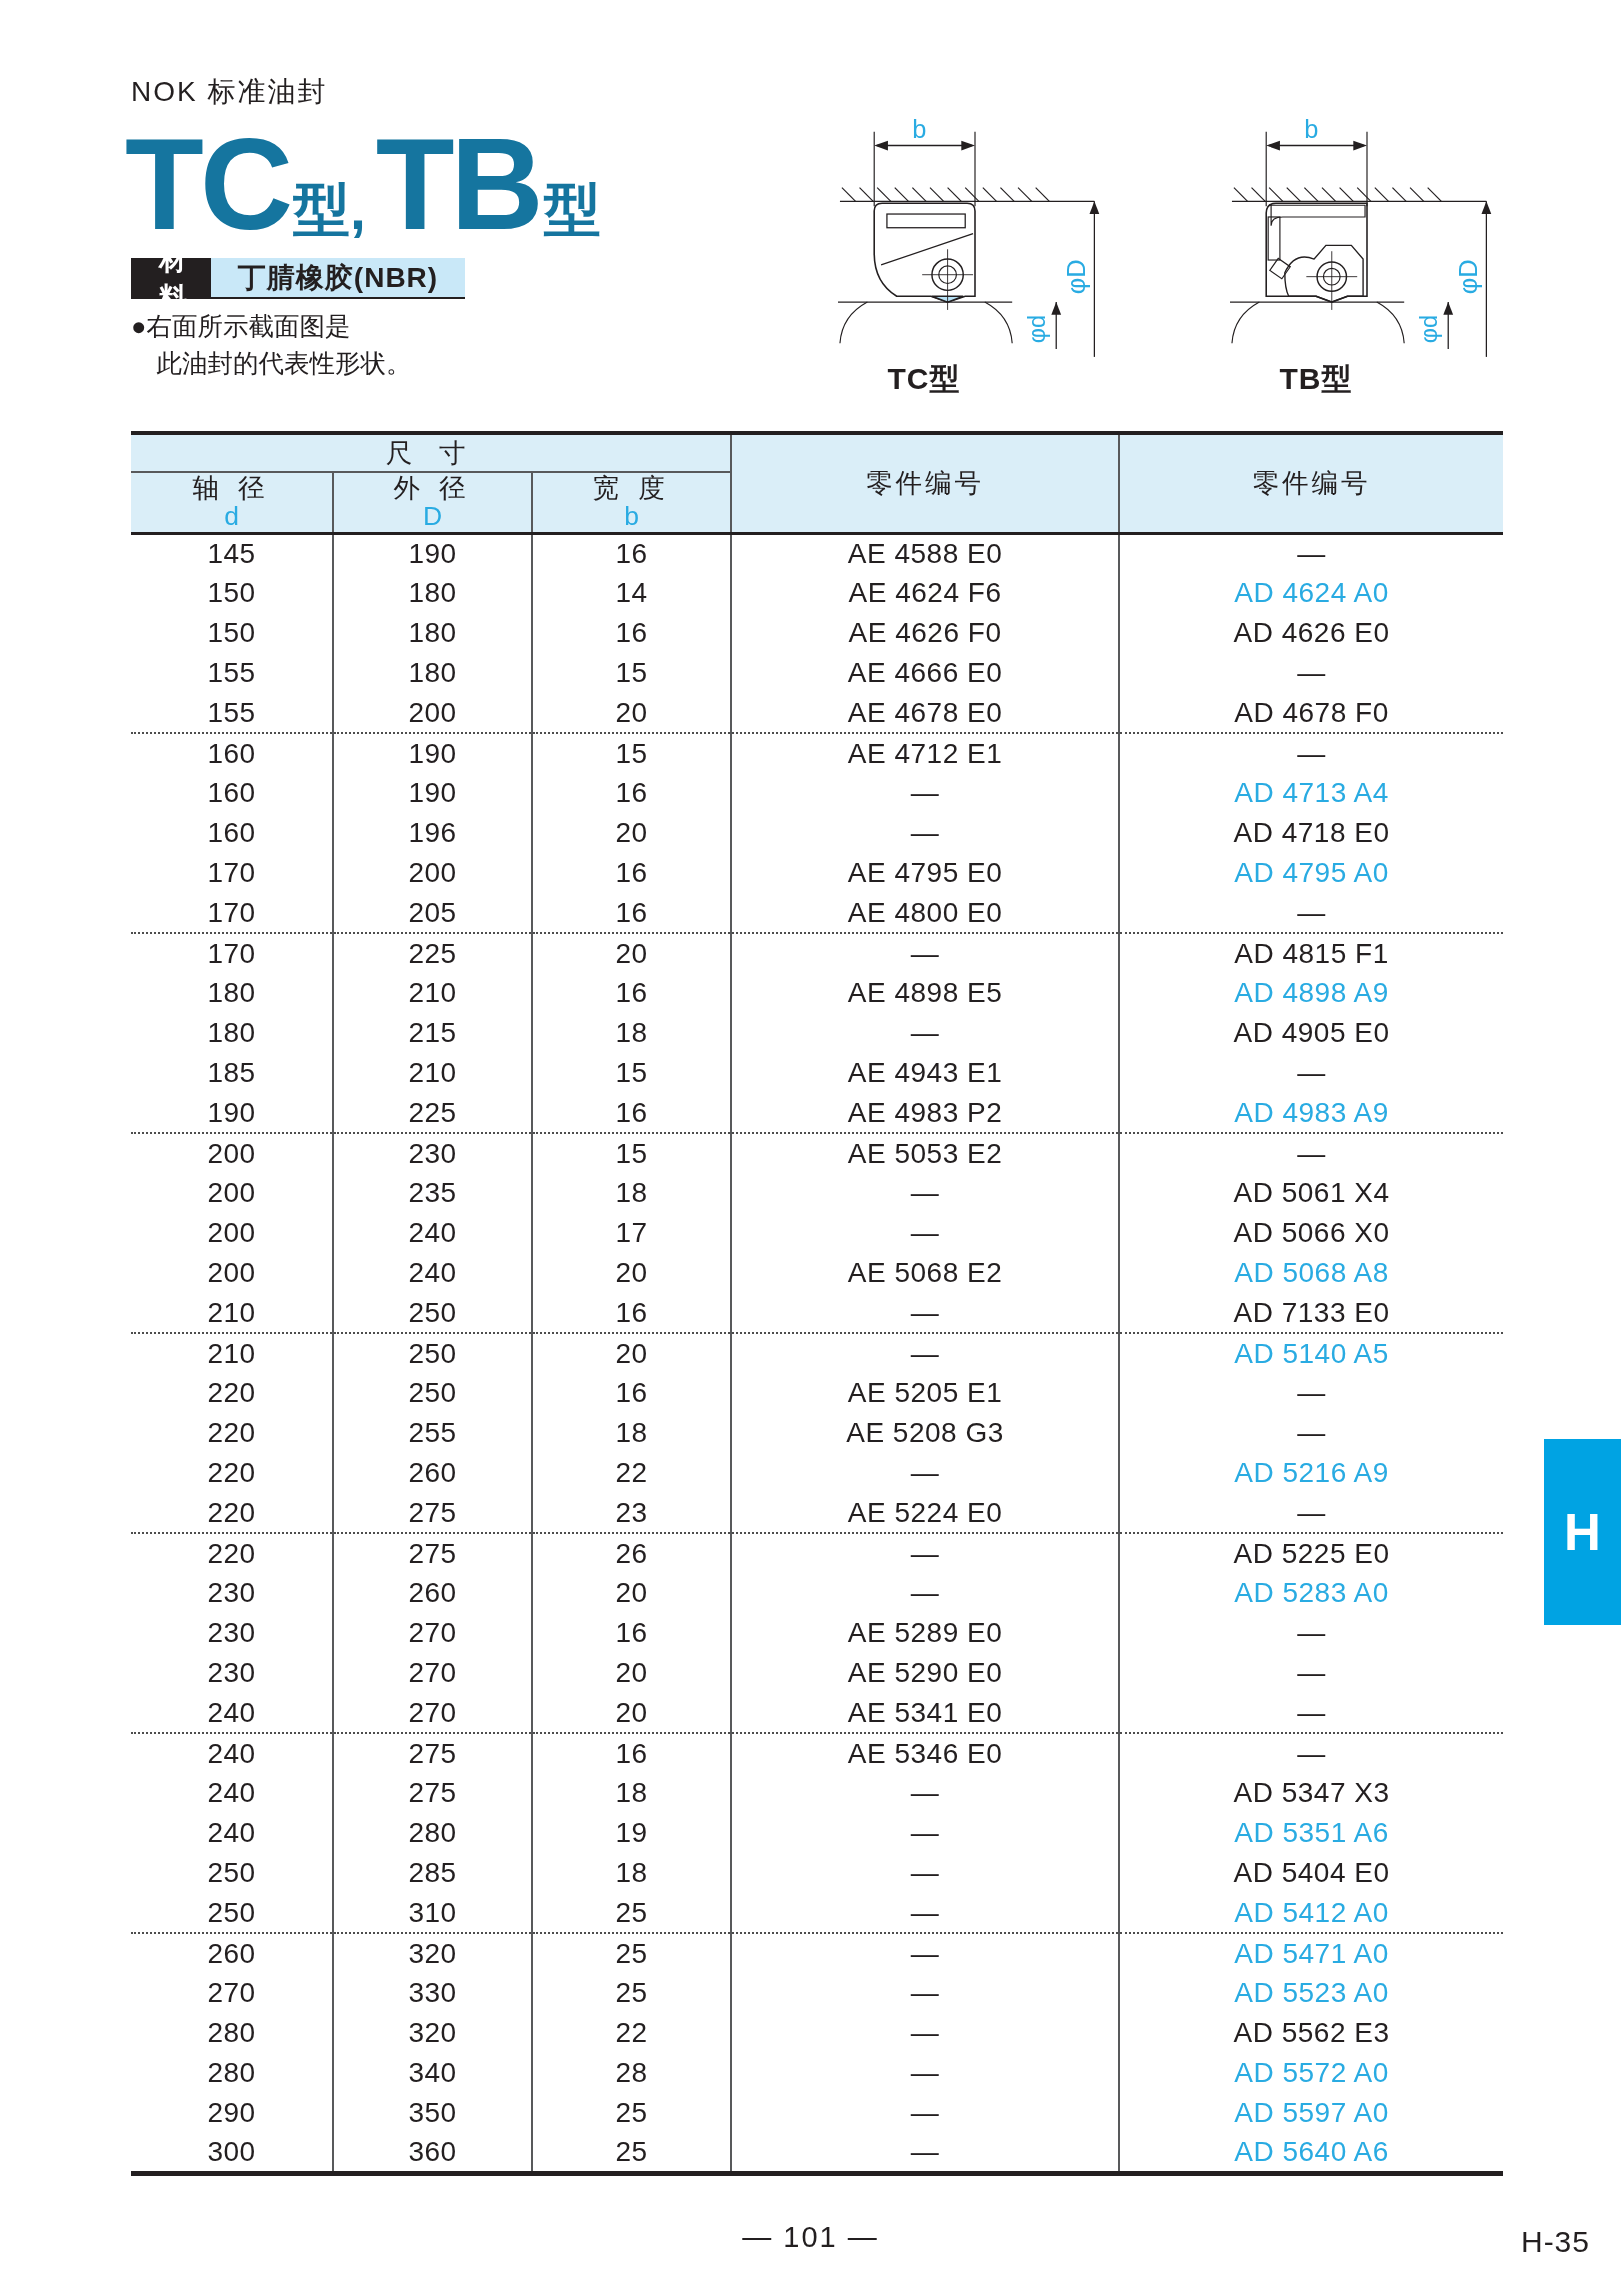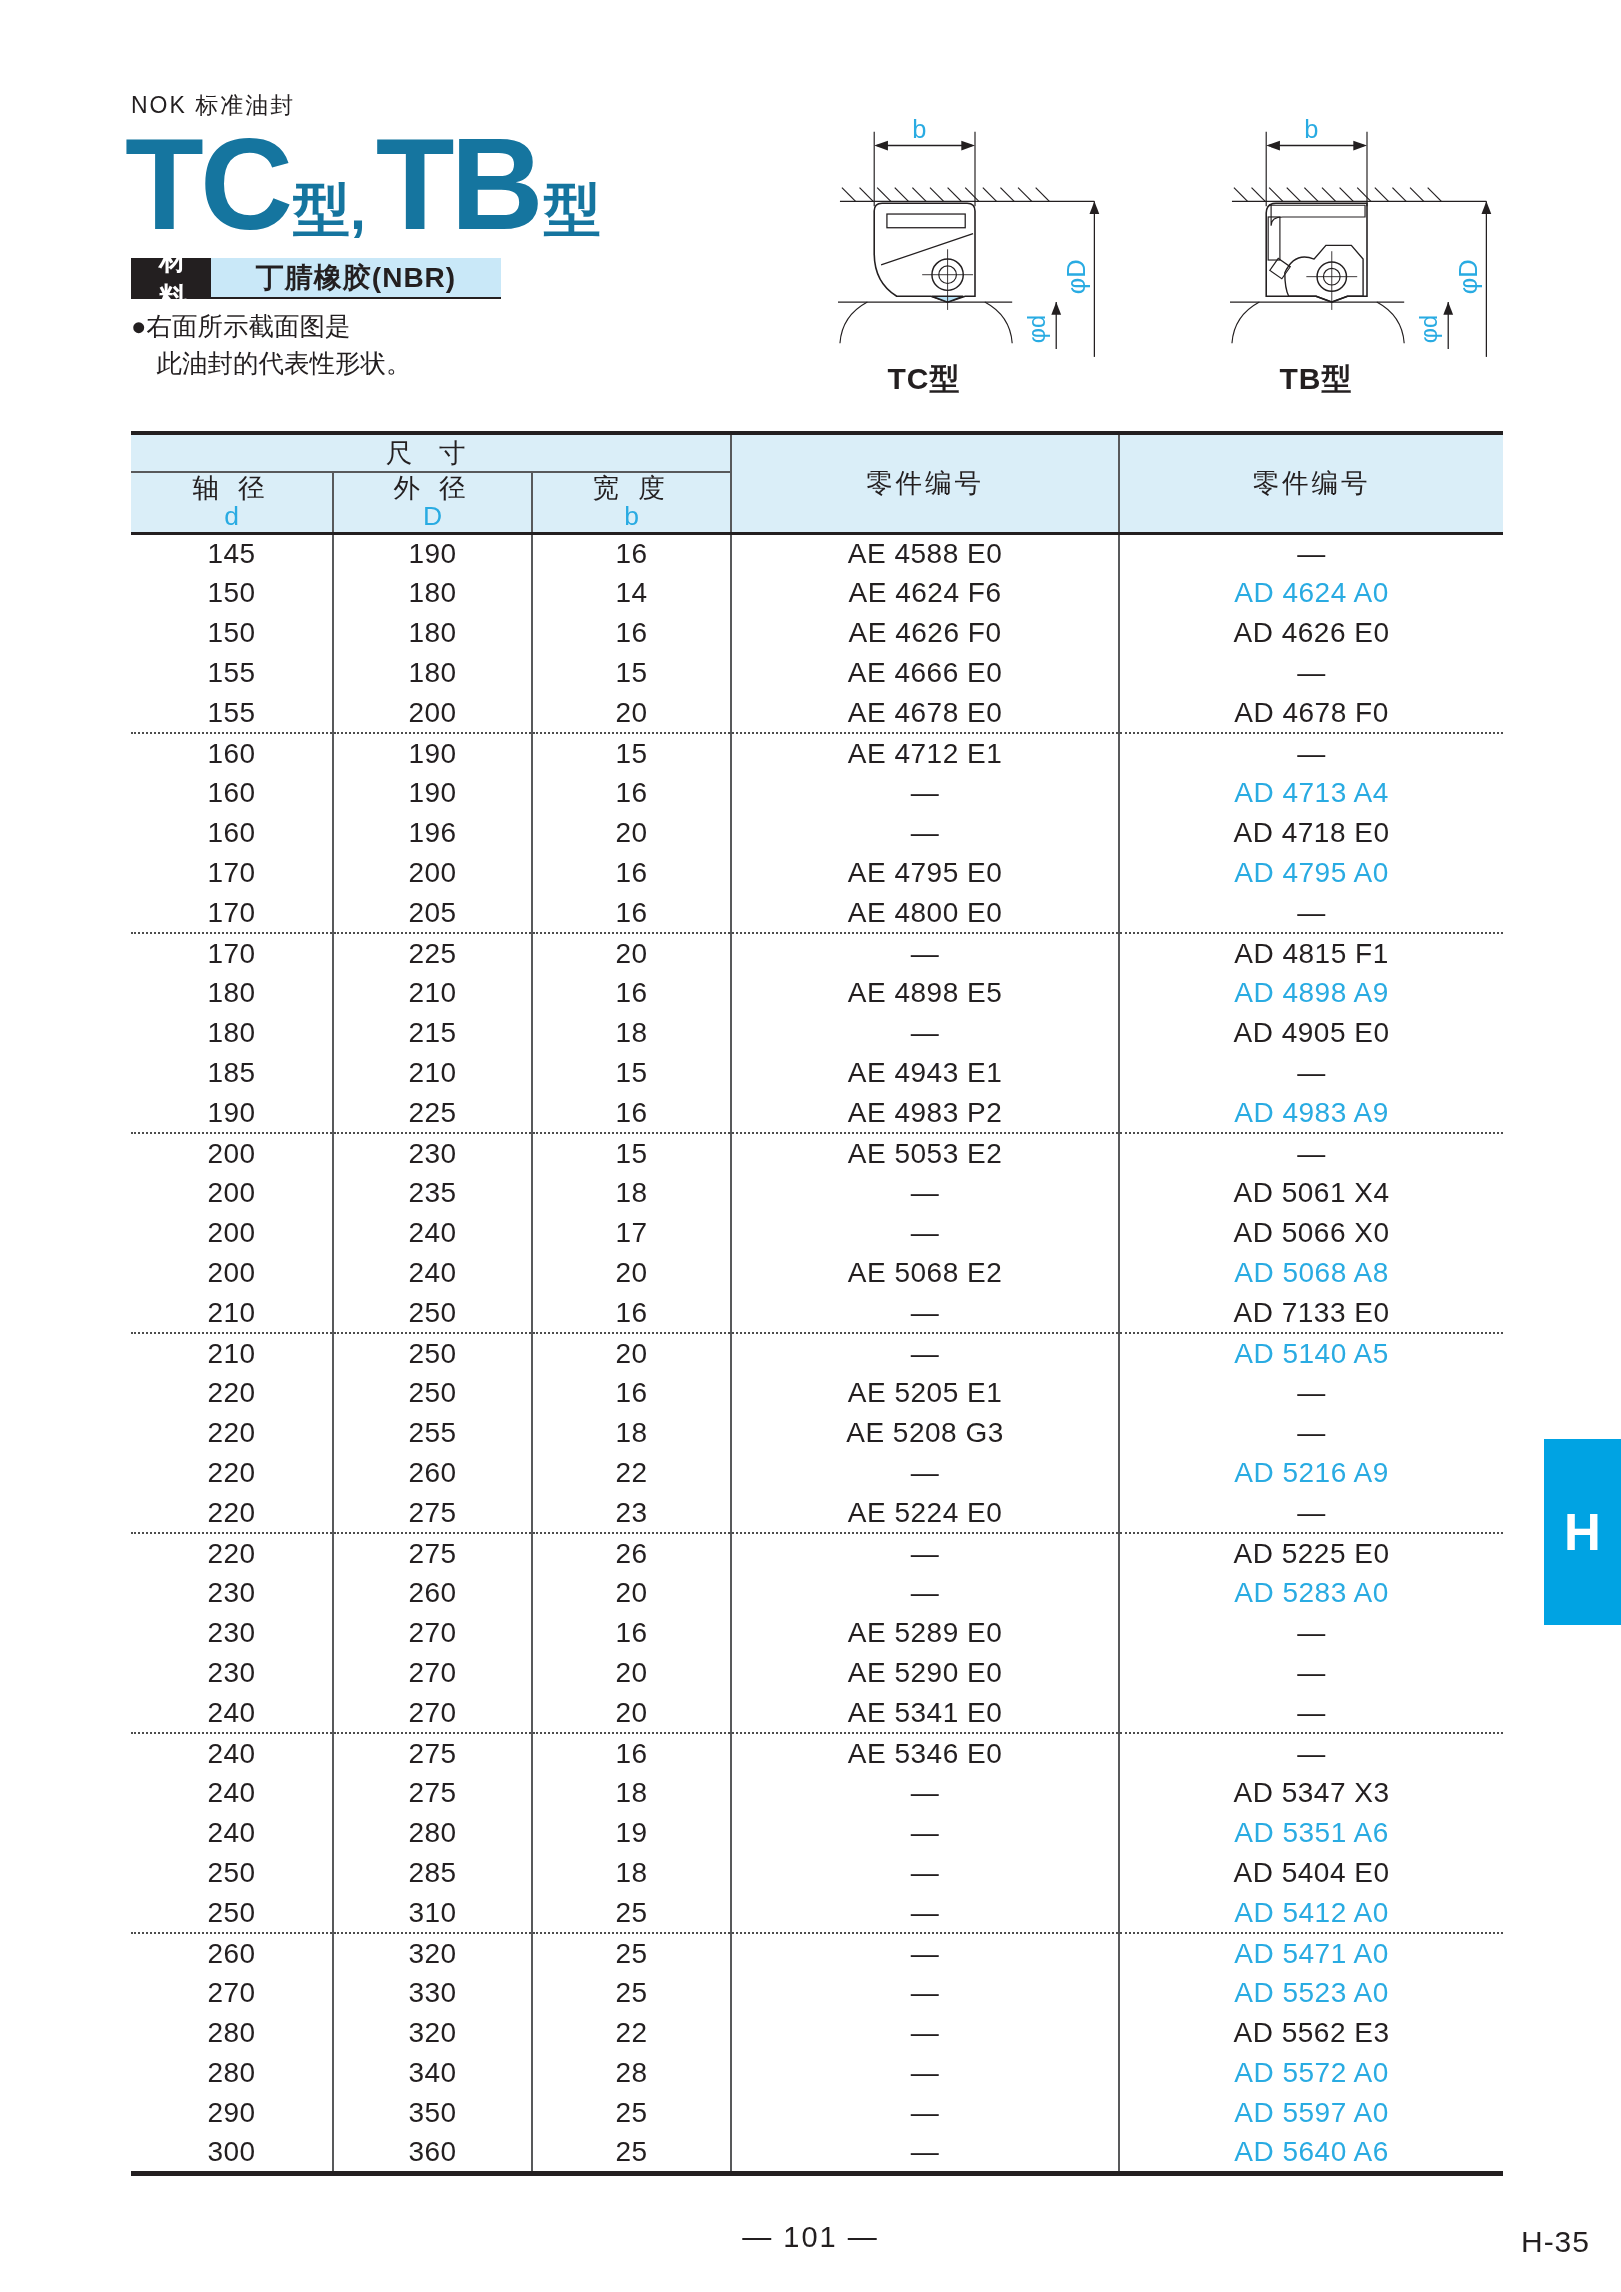--- a/index.html
+++ b/index.html
@@ -4,36 +4,36 @@
 <style>
   * { margin:0; padding:0; box-sizing:border-box; }
   html,body { background:#ffffff; }
   body {
     width:1621px; height:2293px; position:relative;
     font-family:"Liberation Sans", sans-serif;
     color:#231f20; overflow:hidden;
   }
 
   
-  .eyebrow { position:absolute; left:131px; top:90px; font-size:23px; letter-spacing:2px;text-align:right; }
+  .eyebrow { position:absolute; left:131px; top:73px; font-size:28px; letter-spacing:2px;text-align:right; }
   .big-title {
     position:absolute; left:125px; top:123px;
     display:flex; align-items:baseline;
     color:#15759f; font-weight:bold; letter-spacing:-3.9px;
   }
   .t-big { font-size:129px; line-height:.95; }
   .t-sm  { font-size:57px; line-height:1; letter-spacing:0; margin:0 9.8px 0 3.9px; }
 
   .material-strip { position:absolute; left:131px; top:258px; display:flex; height:41px; }
   .mat-label {
     width:80px; background:#231f20; color:#fff; font-size:28px; font-weight:bold;
     display:flex; align-items:center; justify-content:center; letter-spacing:2px;padding-left:28px;
   }
   .mat-value {
-    width:290px; background:#c9e8f8; color:#231f20; font-size:28px; font-weight:bold;
+    width:254px; background:#c9e8f8; color:#231f20; font-size:28px; font-weight:bold;
     display:flex; align-items:center; justify-content:center; letter-spacing:1px;
     border-bottom:2px solid #231f20;
   }
   .note { position:absolute; left:131px; top:308px; font-size:25.5px; line-height:1.45; }
   .note .l2 { padding-left:25.5px; }
 
   
   .diagram { position:absolute; top:116px; width:274px; height:245px; }
   .diagram.tc { left:838px; }
   .diagram.tb { left:1230px; }

